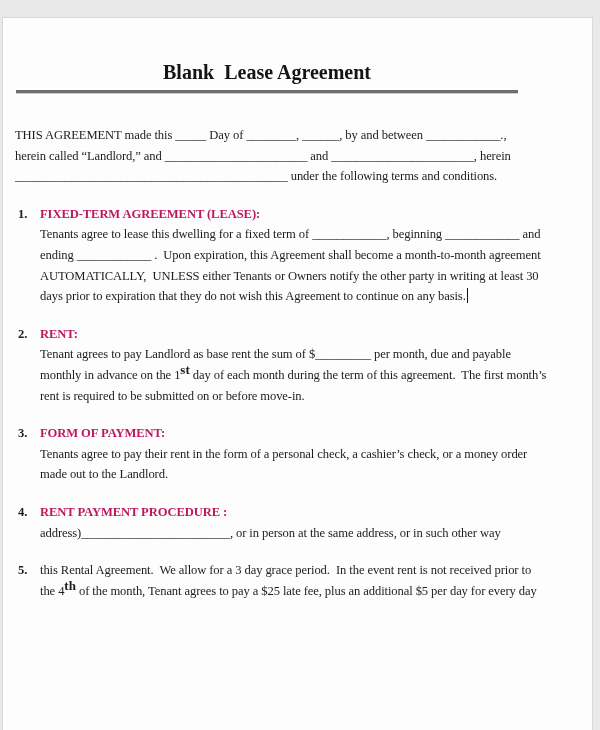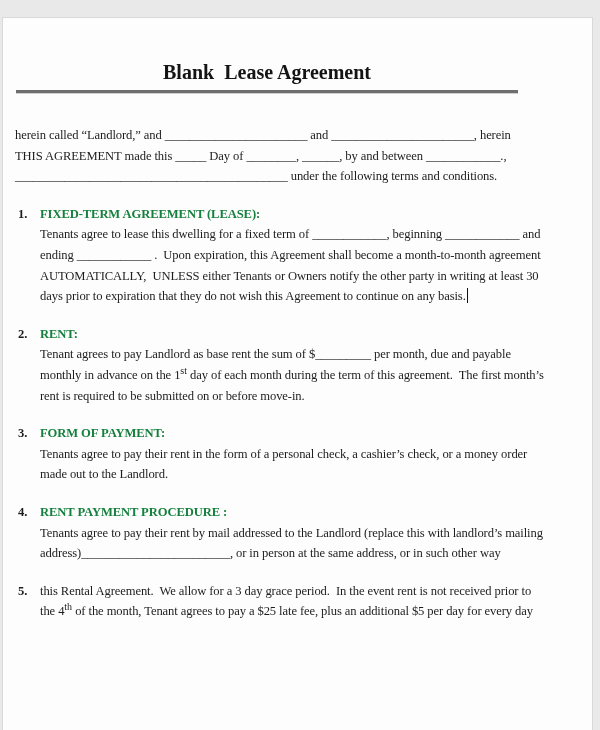--- a/index.html
+++ b/index.html
@@ -45,59 +45,60 @@
   .intro {
     margin: 31px 8px 0 12px;
   }
   .line, .heading {
     white-space: pre;
     line-height: 20.6px;
     height: 20.6px;
   }
   .heading {
     font-weight: bold;
-    color: #15803d;
+    color: #be185d;
   }
   .section {
     display: grid;
     grid-template-columns: 22px 1fr;
     padding-left: 15px;
     padding-right: 4px;
     margin-top: 17px;
   }
   .section .num {
     font-weight: bold;
     line-height: 20.6px;
   }
   sup {
-    font-size: 10px;
+    font-size: 13px;
     line-height: 0;
     letter-spacing: 0;
     vertical-align: super;
+    font-weight: bold;
   }
   .cursor {
     display: inline-block;
     width: 1.6px;
     height: 15px;
     background: #101010;
     vertical-align: -3px;
     margin-left: 1px;
   }
 </style>
 </head>
 <body>
 
 <div class="page">
 
   <div class="doc-title">Blank  Lease Agreement</div>
   <div class="title-rule"></div>
 
   <div class="intro">
+    <div class="line">THIS AGREEMENT made this _____ Day of ________, ______, by and between ____________.,</div>
     <div class="line">herein called “Landlord,” and _______________________ and _______________________, herein</div>
-    <div class="line">THIS AGREEMENT made this _____ Day of ________, ______, by and between ____________.,</div>
     <div class="line">____________________________________________ under the following terms and conditions.</div>
   </div>
 
   <div class="section">
     <div class="num">1.</div>
     <div class="body">
       <div class="heading">FIXED-TERM AGREEMENT (LEASE):</div>
       <div class="line">Tenants agree to lease this dwelling for a fixed term of ____________, beginning ____________ and</div>
       <div class="line">ending ____________ .  Upon expiration, this Agreement shall become a month-to-month agreement</div>
       <div class="line">AUTOMATICALLY,  UNLESS either Tenants or Owners notify the other party in writing at least 30</div>
@@ -121,21 +122,20 @@
       <div class="heading">FORM OF PAYMENT:</div>
       <div class="line">Tenants agree to pay their rent in the form of a personal check, a cashier’s check, or a money order</div>
       <div class="line">made out to the Landlord.</div>
     </div>
   </div>
 
   <div class="section">
     <div class="num">4.</div>
     <div class="body">
       <div class="heading">RENT PAYMENT PROCEDURE :</div>
-      <div class="line">Tenants agree to pay their rent by mail addressed to the Landlord (replace this with landlord’s mailing</div>
       <div class="line">address)________________________, or in person at the same address, or in such other way</div>
     </div>
   </div>
 
   <div class="section">
     <div class="num">5.</div>
     <div class="body">
       <div class="line">this Rental Agreement.  We allow for a 3 day grace period.  In the event rent is not received prior to</div>
       <div class="line"><span>the 4</span><sup>th</sup><span> of the month, Tenant agrees to pay a $25 late fee, plus an additional $5 per day for every day</span></div>
     </div>

